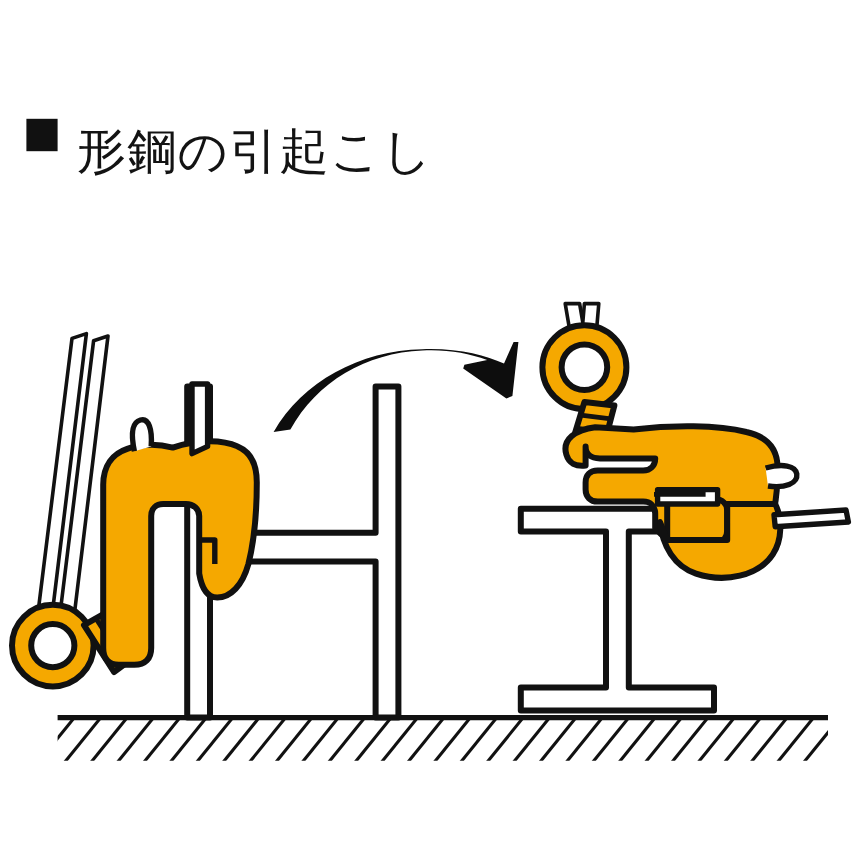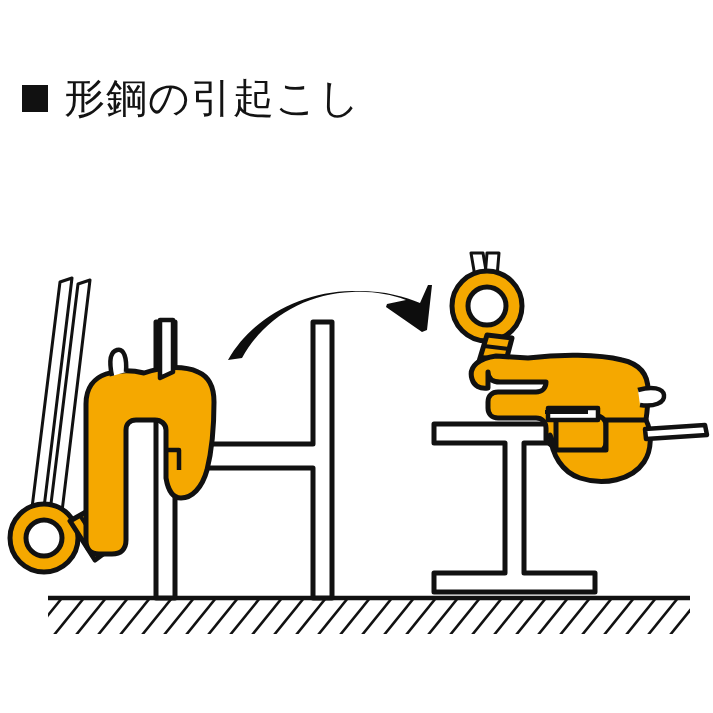--- a/index.html
+++ b/index.html
@@ -34,20 +34,21 @@
     flex: 0 0 auto;
   }
   .title-text {
     font-family: "DejaVu Sans", "Liberation Sans", sans-serif;
     font-size: 41px;
     line-height: 1;
     color: #131313;
     letter-spacing: 1px;
     white-space: nowrap;
     font-weight: 400;
+    margin-top: 28px;
   }
   #illustration {
     position: absolute;
     left: 0;
     top: 0;
     width: 713px;
     height: 713px;
   }
 </style>
 </head>

